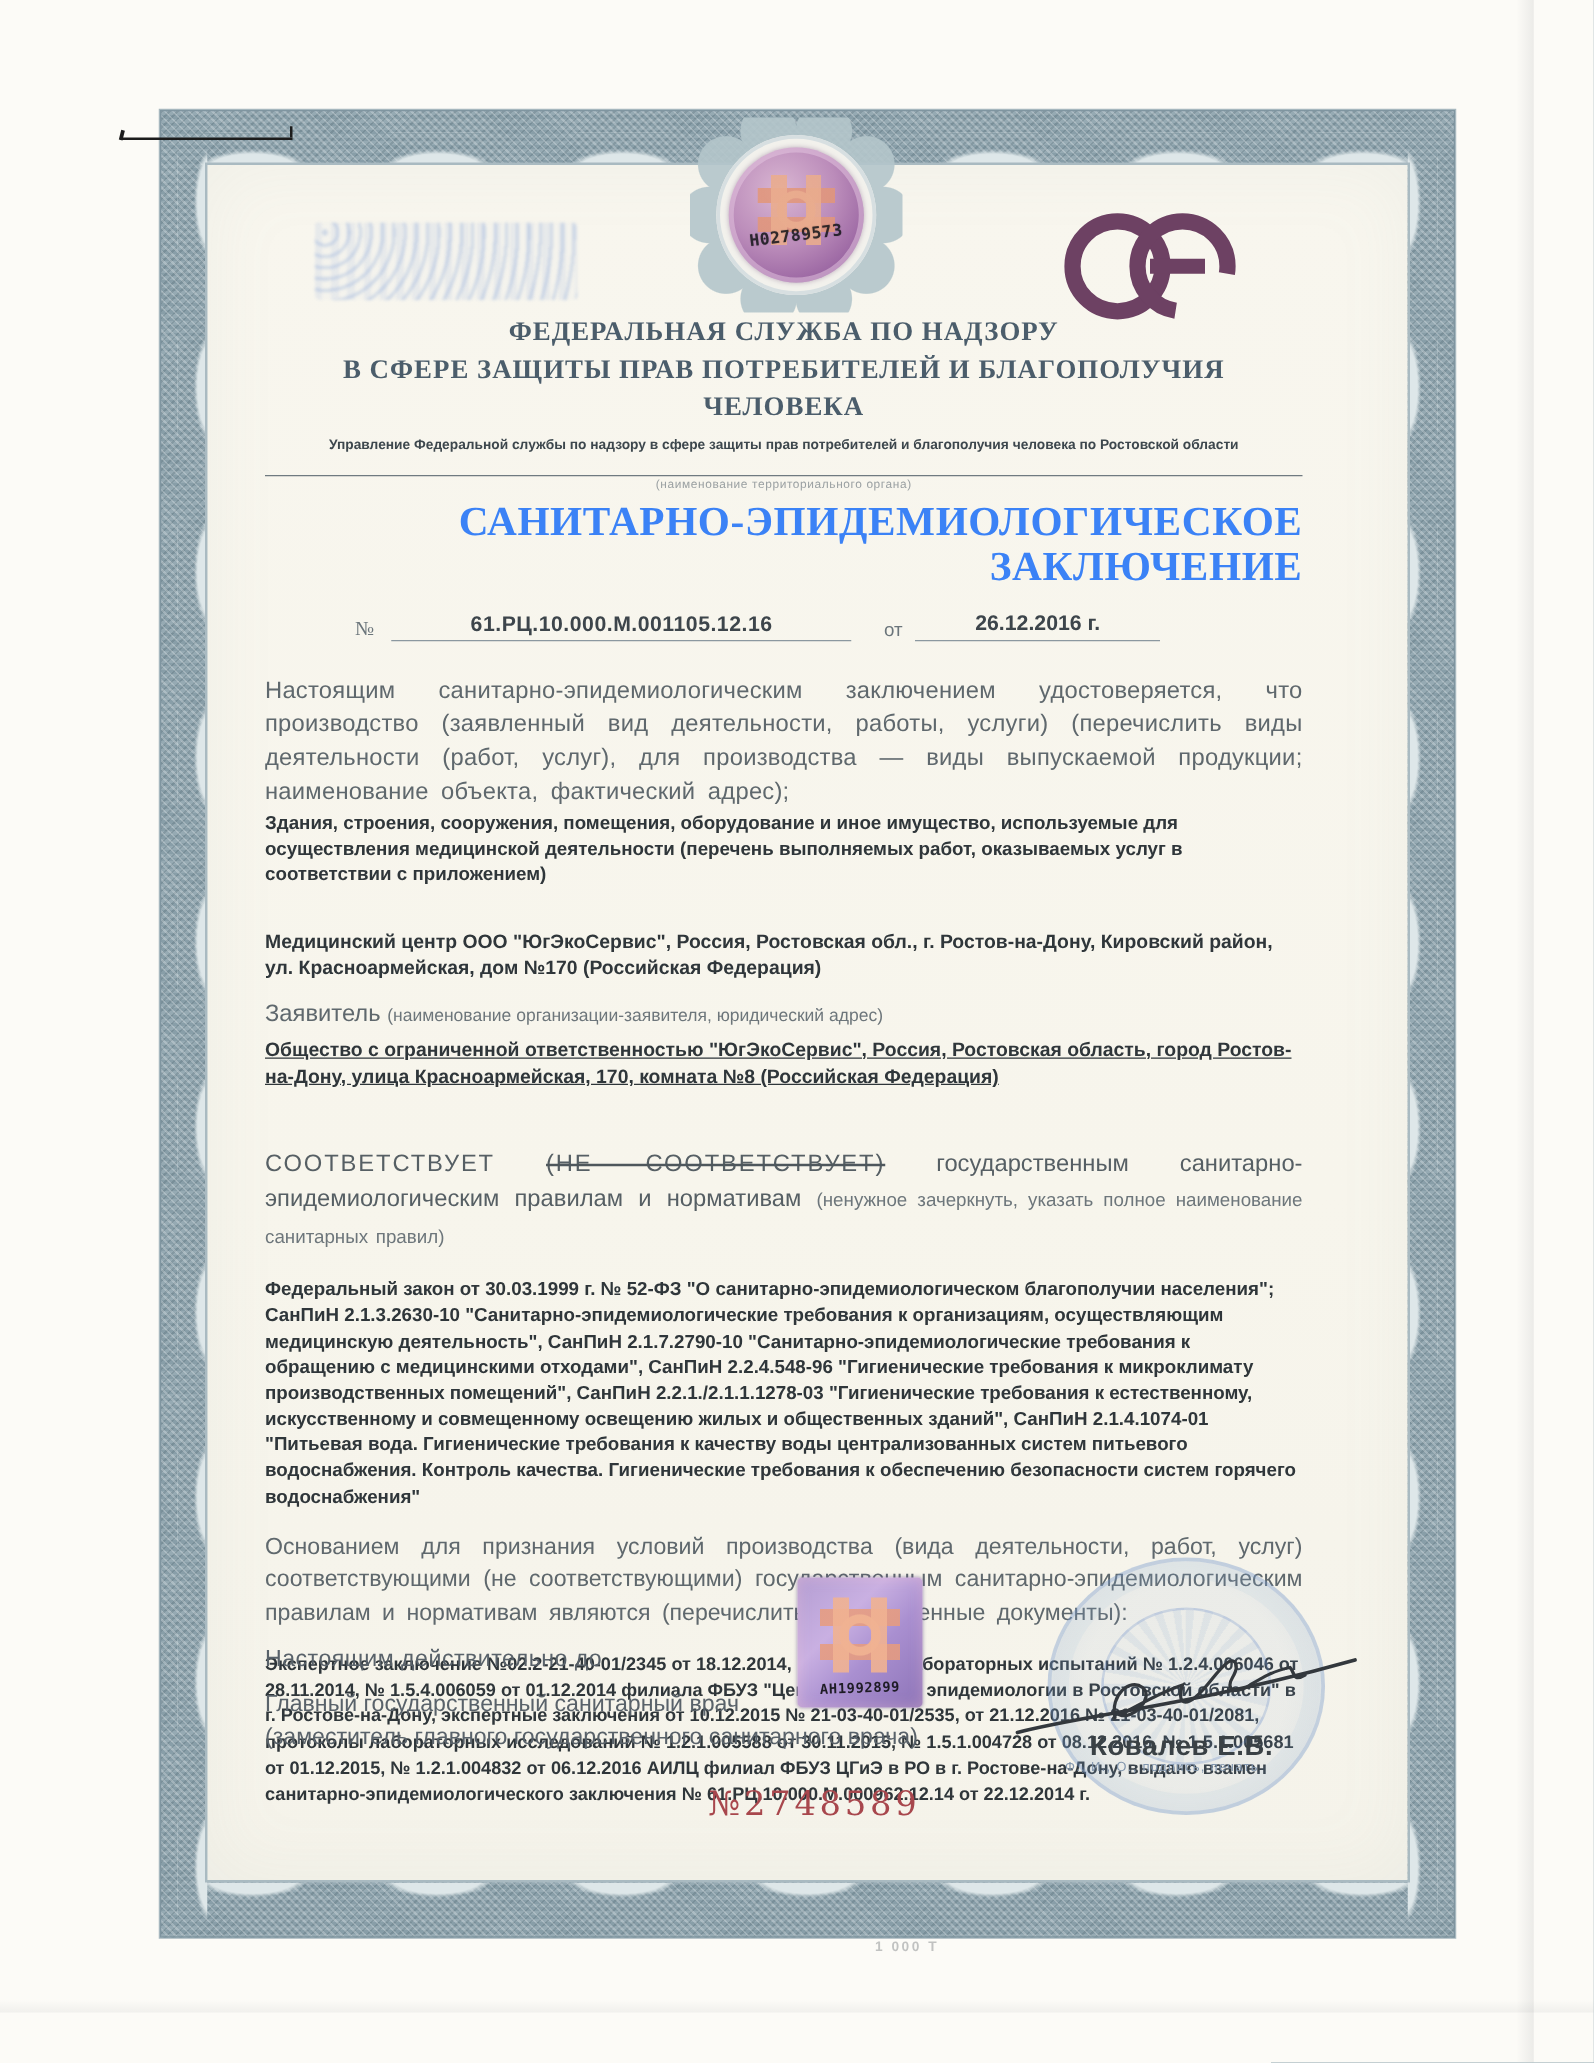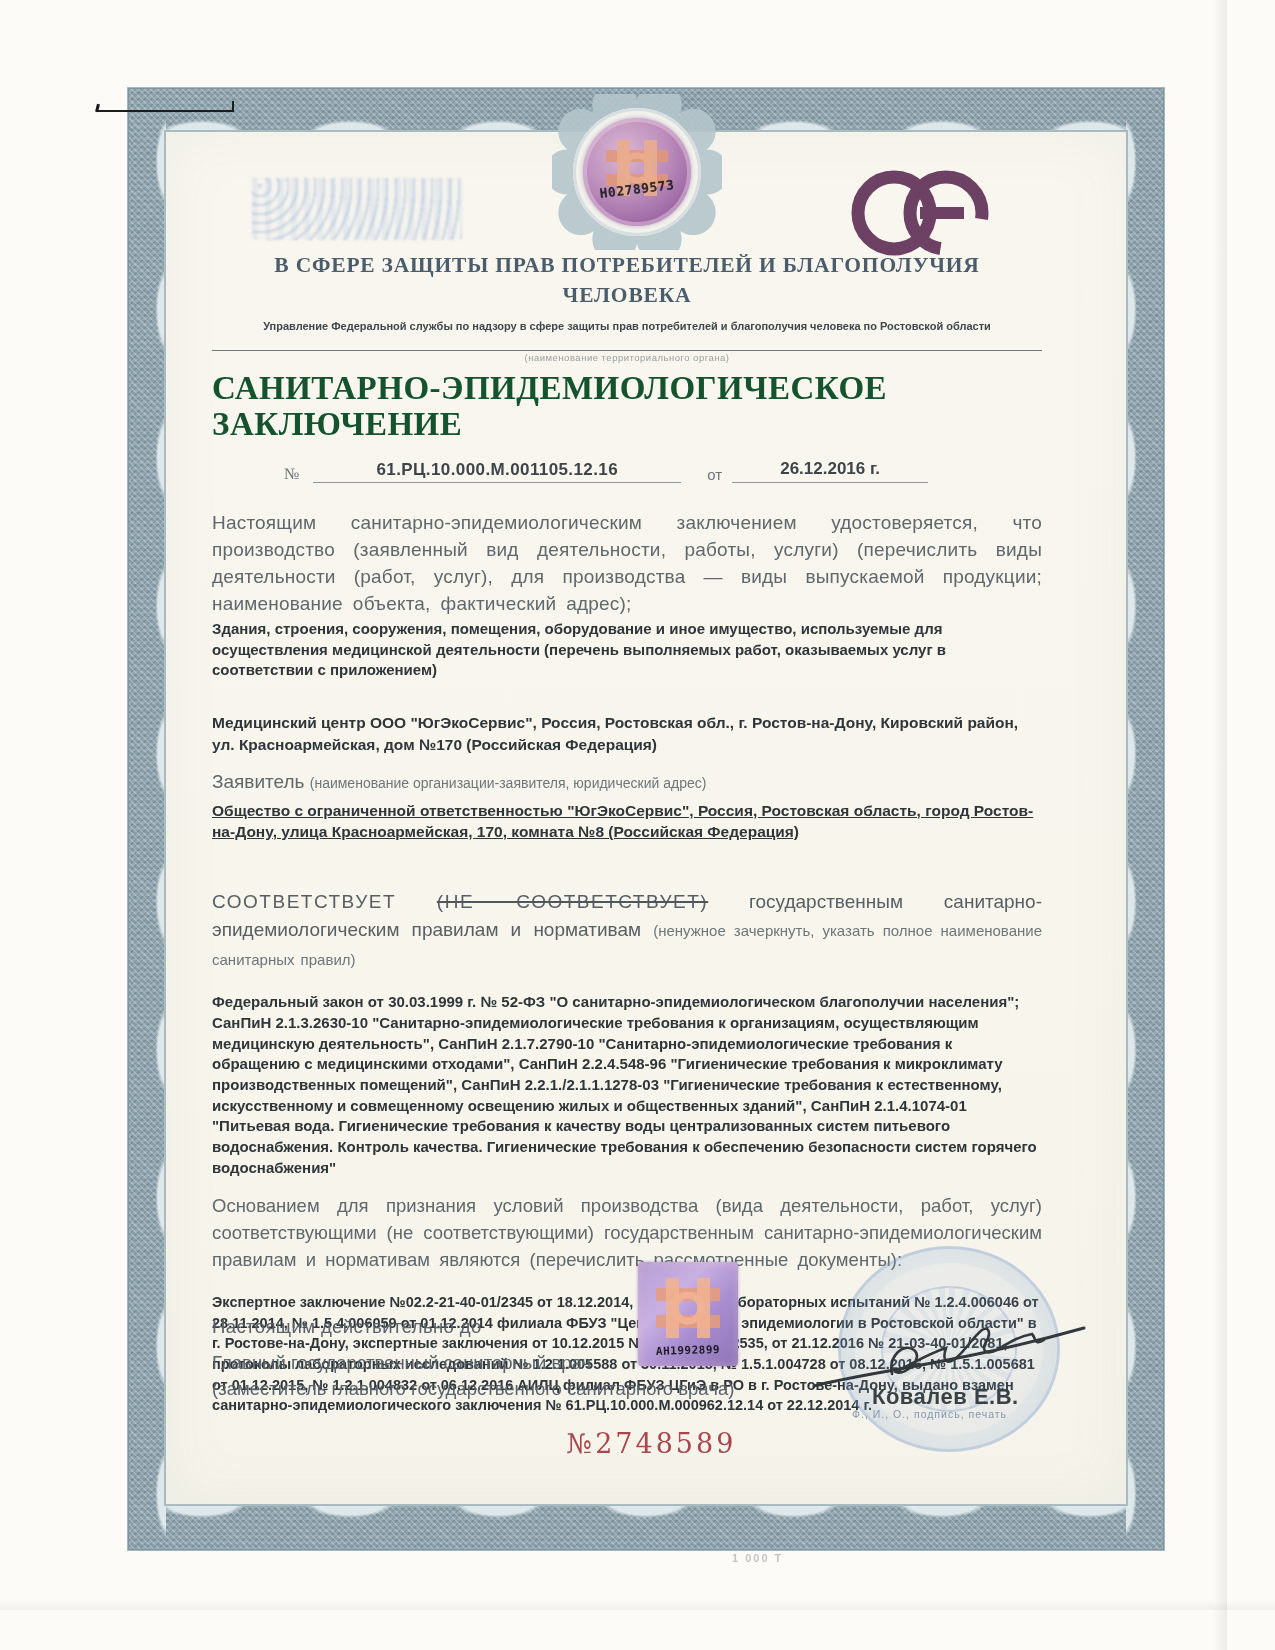--- a/index.html
+++ b/index.html
@@ -47,21 +47,21 @@
   
   .corner-bracket{position:absolute;left:96px;top:96px;width:138px;height:14px;
     border-bottom:2.5px solid #1c1c1c;}
   .corner-bracket::before{content:"";position:absolute;left:0;bottom:-2px;width:2.5px;height:8px;background:#1c1c1c;transform:rotate(14deg);}
   .corner-bracket::after{content:"";position:absolute;right:0;bottom:0;width:2.5px;height:9px;background:#1c1c1c;}
   .blue-smudge{position:absolute;left:252px;top:178px;width:210px;height:62px;border-radius:4px;
     background:
       repeating-radial-gradient(circle at 8px 8px, rgba(80,125,205,.30) 0 2.5px, rgba(80,125,205,0) 2.5px 9px),
       repeating-linear-gradient(90deg, rgba(90,130,210,.14) 0 6px, rgba(90,130,210,.03) 6px 13px);
     filter:blur(1.2px);opacity:.75;}
-  .imprint{position:absolute;left:732px;top:1552px;font-size:11px;color:#7a7f82;opacity:.45;letter-spacing:2px;font-weight:bold;}
+  .imprint{position:absolute;left:700px;top:1552px;font-size:11px;color:#7a7f82;opacity:.45;letter-spacing:2px;font-weight:bold;}
 
   
   .holo-top{position:absolute;left:552px;top:94px;width:170px;height:156px;}
   .rosette{position:absolute;inset:0;
     background:
       radial-gradient(circle 23px at 91% 50%, #b4c6cb 96%, transparent),
       radial-gradient(circle 23px at 83% 76%, #b4c6cb 96%, transparent),
       radial-gradient(circle 23px at 63% 93%, #b4c6cb 96%, transparent),
       radial-gradient(circle 23px at 37% 93%, #b4c6cb 96%, transparent),
       radial-gradient(circle 23px at 17% 76%, #b4c6cb 96%, transparent),
@@ -91,22 +91,22 @@
   
   .se-logo{position:absolute;left:842px;top:158px;width:160px;height:110px;}
 
   
   .content{position:absolute;left:212px;top:250px;width:830px;color:#5f686d;}
   .hdr-serif{font-family:"Liberation Serif",serif;font-weight:bold;color:#4b5d6b;text-align:center;
     font-size:21.5px;line-height:1.4;letter-spacing:.8px;}
   .dept{margin-top:9px;text-align:center;font-size:11px;font-weight:bold;color:#3d474d;line-height:1.35;padding:0 6px;}
   .org-rule{margin-top:16px;border-top:1.6px solid #6f7a80;height:0;}
   .org-caption{text-align:center;font-size:9.5px;color:#9aa0a2;letter-spacing:.5px;margin-top:1px;}
-  .doc-title{margin-top:7px;text-align:left;font-family:"Liberation Serif",serif;font-weight:bold;
-    font-size:33px;color:#14532d;letter-spacing:.5px;line-height:1.1;}
+  .doc-title{margin-top:7px;text-align:right;font-family:"Liberation Serif",serif;font-weight:bold;
+    font-size:33px;color:#3b82f6;letter-spacing:.5px;line-height:1.1;}
   .num-row{margin-top:16px;display:flex;align-items:flex-end;font-size:17px;color:#3d454b;}
   .num-label{font-family:"Liberation Serif",serif;color:#6b757b;margin-left:72px;font-size:16px;}
   .num-value{font-weight:bold;width:368px;text-align:center;border-bottom:1.4px solid #8b98a0;
     padding-bottom:2px;margin-left:14px;letter-spacing:.4px;}
   .ot-label{margin-left:26px;color:#6b757b;font-size:15px;}
   .date-value{font-weight:bold;width:196px;text-align:center;border-bottom:1.4px solid #8b98a0;
     padding-bottom:3px;margin-left:10px;}
 
   
   .p-template{margin-top:26px;font-size:19px;line-height:1.43;text-align:justify;
@@ -185,20 +185,21 @@
 
 <div class="se-logo">
   <svg width="160" height="110" viewBox="0 0 160 110">
     <circle cx="52" cy="55" r="36" fill="none" stroke="#6d4163" stroke-width="13"></circle>
     <circle cx="104" cy="55" r="36" fill="none" stroke="#6d4163" stroke-width="13" stroke-dasharray="170 56" stroke-dashoffset="-62" transform="rotate(0 104 55)"></circle>
     <rect x="78" y="49" width="44" height="12" fill="#6d4163"></rect>
   </svg>
 </div>
 
 <div class="content">
+  <div class="hdr-serif">ФЕДЕРАЛЬНАЯ СЛУЖБА ПО НАДЗОРУ</div>
   <div class="hdr-serif">В СФЕРЕ ЗАЩИТЫ ПРАВ ПОТРЕБИТЕЛЕЙ И БЛАГОПОЛУЧИЯ  ЧЕЛОВЕКА</div>
   <div class="dept">Управление Федеральной службы по надзору в сфере защиты прав потребителей и благополучия человека по Ростовской области</div>
   <div class="org-rule"></div>
   <div class="org-caption">(наименование территориального органа)</div>
 
   <div class="doc-title">САНИТАРНО-ЭПИДЕМИОЛОГИЧЕСКОЕ ЗАКЛЮЧЕНИЕ</div>
 
   <div class="num-row">
     <span class="num-label">№</span>
     <span class="num-value">61.РЦ.10.000.М.001105.12.16</span>

